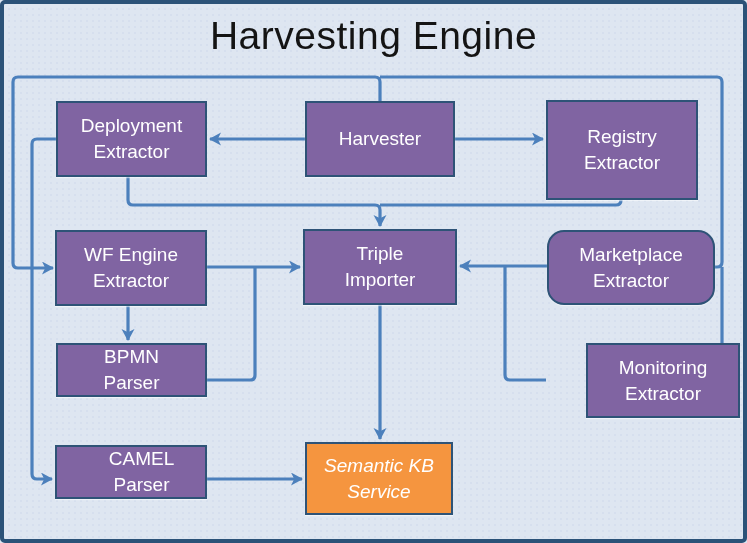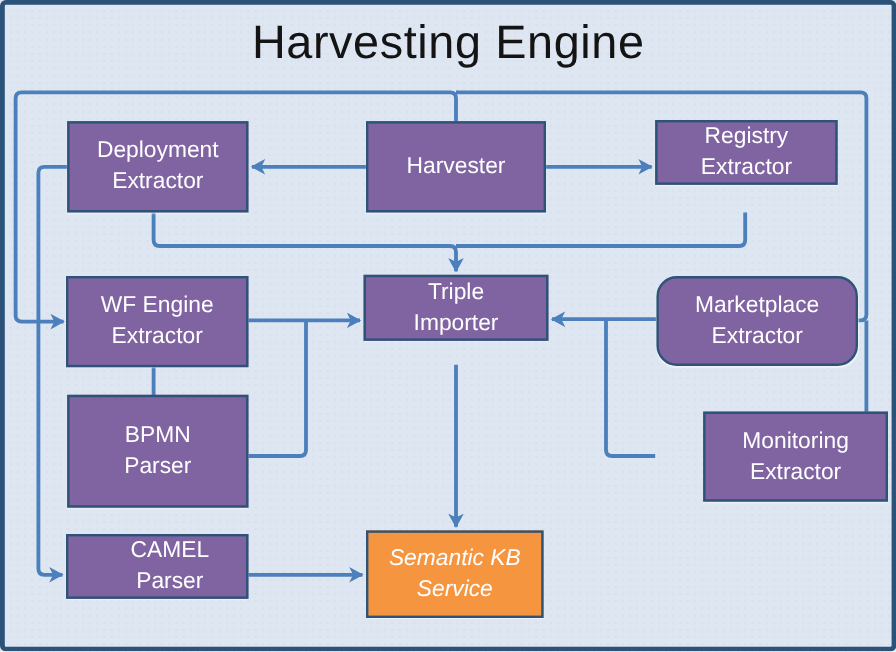--- a/index.html
+++ b/index.html
@@ -88,37 +88,37 @@
       <path d="M380,304 L380,439" fill="none" stroke="#4c80bc" stroke-width="3.2" marker-end="url(#arrow)"></path>
       <path d="M207,479 L302,479" fill="none" stroke="#4c80bc" stroke-width="3.2" marker-end="url(#arrow)"></path>
     </svg>
     <div class="node purple" style="left: 56px; top: 101px; width: 151px; height: 76px;">
       <div>Deployment</div>
       <div>Extractor</div>
     </div>
     <div class="node purple" style="left: 305px; top: 101px; width: 150px; height: 76px;">
       <div>Harvester</div>
     </div>
-    <div class="node purple" style="left: 546px; top: 100px; width: 152px; height: 54px;">
+    <div class="node purple" style="left: 546px; top: 100px; width: 152px; height: 100px;">
       <div>Registry</div>
       <div>Extractor</div>
     </div>
     <div class="node purple" style="left: 55px; top: 230px; width: 152px; height: 76px;">
       <div>WF Engine</div>
       <div>Extractor</div>
     </div>
-    <div class="node purple" style="left: 303px; top: 229px; width: 154px; height: 55px;">
+    <div class="node purple" style="left: 303px; top: 229px; width: 154px; height: 76px;">
       <div>Triple</div>
       <div>Importer</div>
     </div>
     <div class="node purple" style="left: 547px; top: 230px; width: 168px; height: 75px; border-radius: 17px;">
       <div>Marketplace</div>
       <div>Extractor</div>
     </div>
-    <div class="node purple" style="left: 56px; top: 329px; width: 151px; height: 94px; justify-content: center;">
+    <div class="node purple" style="left: 56px; top: 343px; width: 151px; height: 54px; justify-content: center;">
       <div>BPMN</div>
       <div>Parser</div>
     </div>
     <div class="node purple" style="left: 546px; top: 343px; width: 154px; height: 75px; margin-left: 40px;">
       <div>Monitoring</div>
       <div>Extractor</div>
     </div>
     <div class="node purple" style="left: 55px; top: 445px; width: 152px; height: 54px; padding-left: 21px;">
       <div>CAMEL</div>
       <div>Parser</div>

